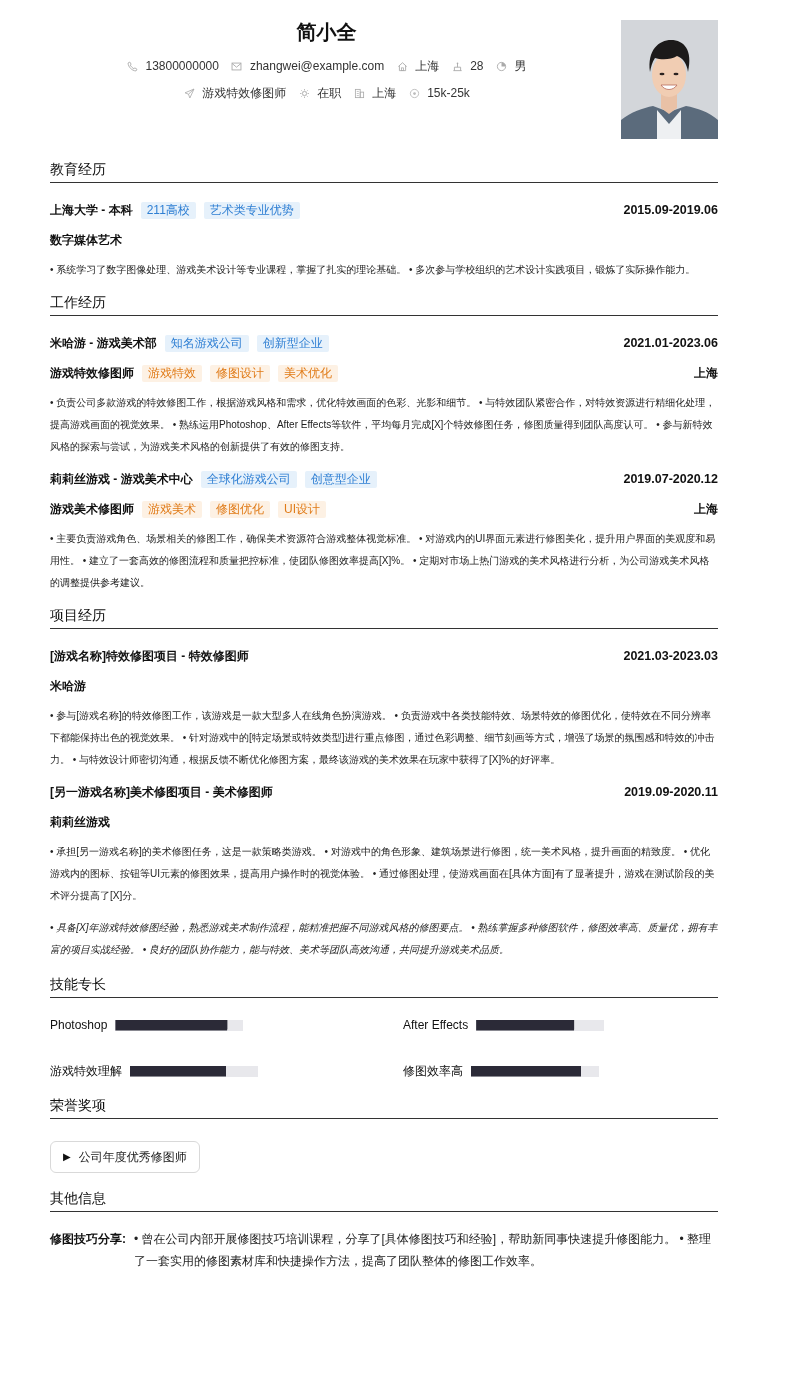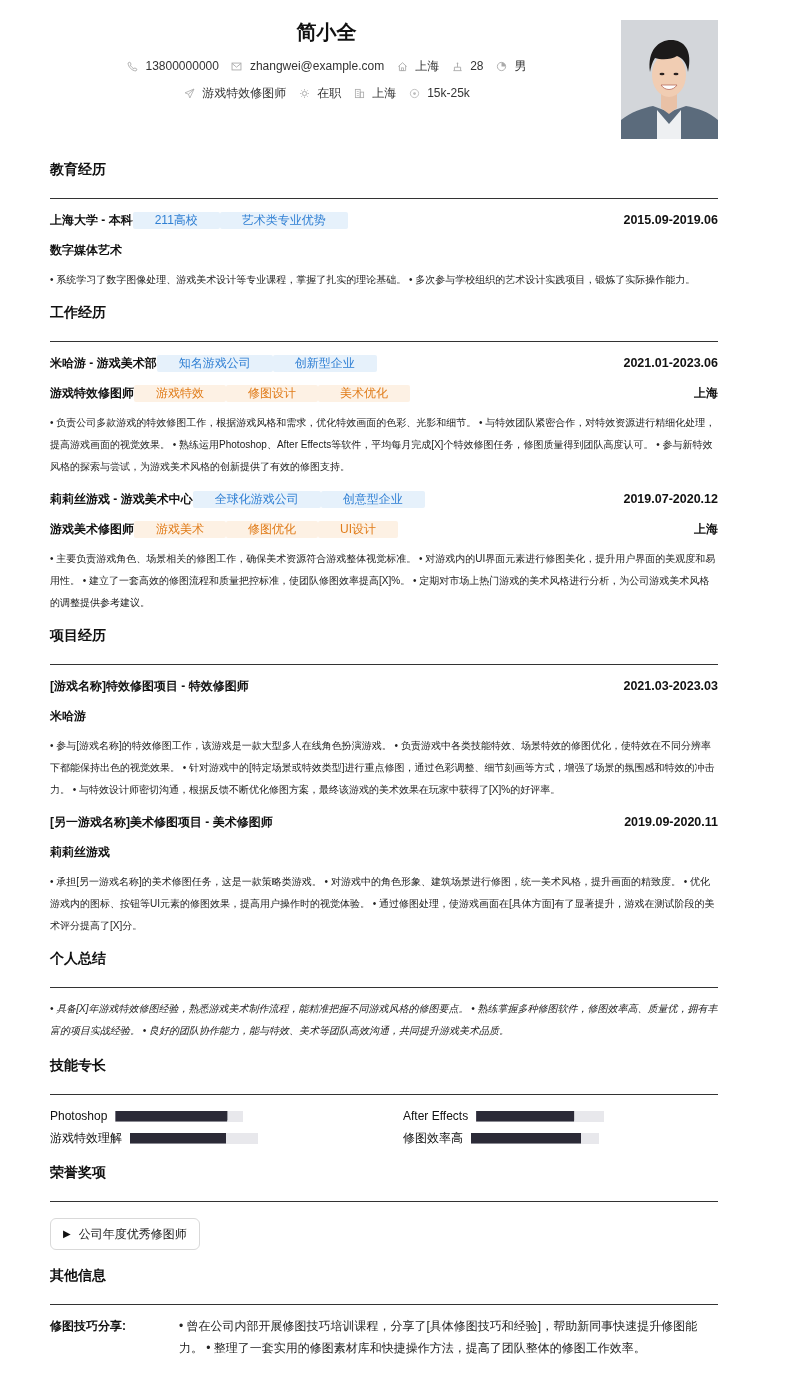--- a/index.html
+++ b/index.html
@@ -41,51 +41,52 @@
   .avatar {
     position: absolute; right: 0; top: 2px;
     width: 97px; height: 119px;
     background: linear-gradient(180deg, #d8dadd 0%, #cfd2d6 60%, #c9ccd0 100%);
     overflow: hidden;
   }
 
   
   .section { margin-top: 0; }
   .sec-title {
-    font-size: 14px; font-weight: bold; color: #111;
+    font-size: 14px; font-weight: normal; color: #111;
     line-height: 22px;
-    padding-bottom: 18px;
+    padding-bottom: 2px;
     border-bottom: 1px solid #333;
-    margin-bottom: 10px;
+    margin-bottom: 16px;
   }
   .row-head {
     display: flex; justify-content: space-between; align-items: center;
     line-height: 22px; height: 22px;
   }
   .row-left { display: flex; align-items: center; justify-content: space-between; }
   .bold { font-weight: bold; color: #111; }
   .date { font-weight: bold; color: #111; font-size: 12.5px; }
   .tag {
     display: inline-block;
     font-size: 12px;
     line-height: 17px;
-    padding: 0 22px;
+    padding: 0 6px;
+    margin-left: 8px;
     border-radius: 2px;
   }
   .tag.blue { background: #e6f1fb; color: #2f7fd3; }
   .tag.orange { background: #fdf1e4; color: #e07b18; }
   .sub { margin-top: 8px; }
   .desc { margin-top: 8px; font-size: 10px; line-height: 22px; color: #222; }
 
   .edu { margin-bottom: 10px; }
   .job { margin-bottom: 10px; }
   .proj { margin-bottom: 10px; }
 
   
-  .skills { display: grid; grid-template-columns: 353px 341px; row-gap: 0; margin-top: 4px; margin-bottom: 12px; }
+  .skills { display: grid; grid-template-columns: 353px 341px; row-gap: 24px; margin-top: 4px; margin-bottom: 12px; }
   .skill { display: flex; align-items: center; height: 22px; }
   .skill-name { font-size: 12px; color: #111; margin-right: 8px; white-space: nowrap; }
   .bar { position: relative; height: 11px; background: #e8e8ec; }
   .bar-fill {
     position: absolute; left: 0; top: 0; height: 11px;
     background: #2b2a37;
     clip-path: polygon(0 0, 100% 0, calc(100% - 0px) 100%, 0 100%);
   }
   .bar-fill::after {
     content: ""; position: absolute; right: -4px; top: 0;
@@ -98,21 +99,21 @@
   .honor-box {
     display: inline-flex; align-items: center;
     border: 1px solid #d9d9d9; border-radius: 6px;
     padding: 4px 12px; height: 32px;
     font-size: 12px; color: #222;
     margin-top: 6px; margin-bottom: 14px;
   }
   .honor-box .tri { font-size: 10px; margin-right: 8px; color: #111; }
 
   
-  .other-row { display: flex; font-size: 12px; line-height: 22px; margin-top: 4px; gap: 45px; }
+  .other-row { display: flex; font-size: 12px; line-height: 22px; margin-top: 4px; }
   .other-label { font-weight: bold; color: #111; white-space: nowrap; min-width: 84px; }
   .other-text { color: #222; }
 </style>
 </head>
 <body>
 
 <div class="page">
 
   <div class="header">
     <div class="name">简小全</div>
@@ -308,21 +309,20 @@
         <span class="date">2019.09-2020.11</span>
       </div>
       <div class="row-head sub">
         <span class="bold">莉莉丝游戏</span>
       </div>
       <div class="desc">• 承担[另一游戏名称]的美术修图任务，这是一款策略类游戏。 • 对游戏中的角色形象、建筑场景进行修图，统一美术风格，提升画面的精致度。 • 优化游戏内的图标、按钮等UI元素的修图效果，提高用户操作时的视觉体验。 • 通过修图处理，使游戏画面在[具体方面]有了显著提升，游戏在测试阶段的美术评分提高了[X]分。</div>
     </div>
   </div>
 
   <div class="section">
-    <div class="sec-title">个人总结</div>
     <div class="desc" style="margin-top:0; margin-bottom:12px;font-style:italic;">• 具备[X]年游戏特效修图经验，熟悉游戏美术制作流程，能精准把握不同游戏风格的修图要点。 • 熟练掌握多种修图软件，修图效率高、质量优，拥有丰富的项目实战经验。 • 良好的团队协作能力，能与特效、美术等团队高效沟通，共同提升游戏美术品质。</div>
   </div>
 
   <div class="section">
     <div class="sec-title">技能专长</div>
     <div class="skills">
       <div class="skill">
         <span class="skill-name">Photoshop</span>
         <div class="bar" style="width:128px">
           <div class="bar-fill" style="width:112px"></div>

